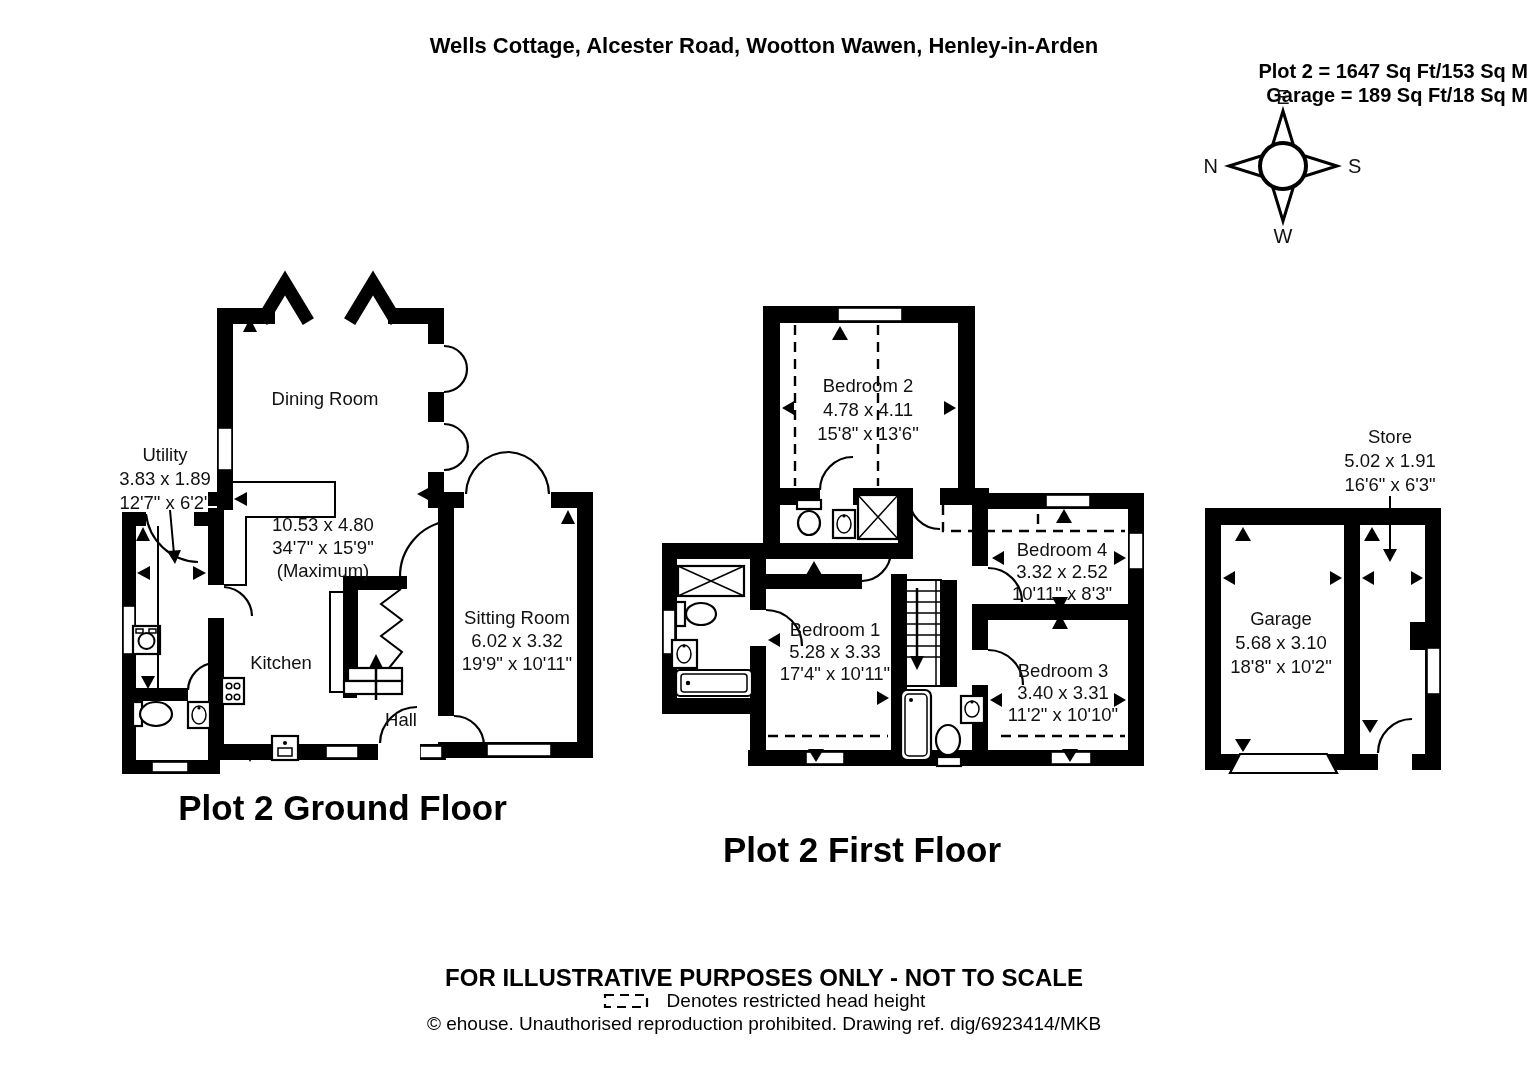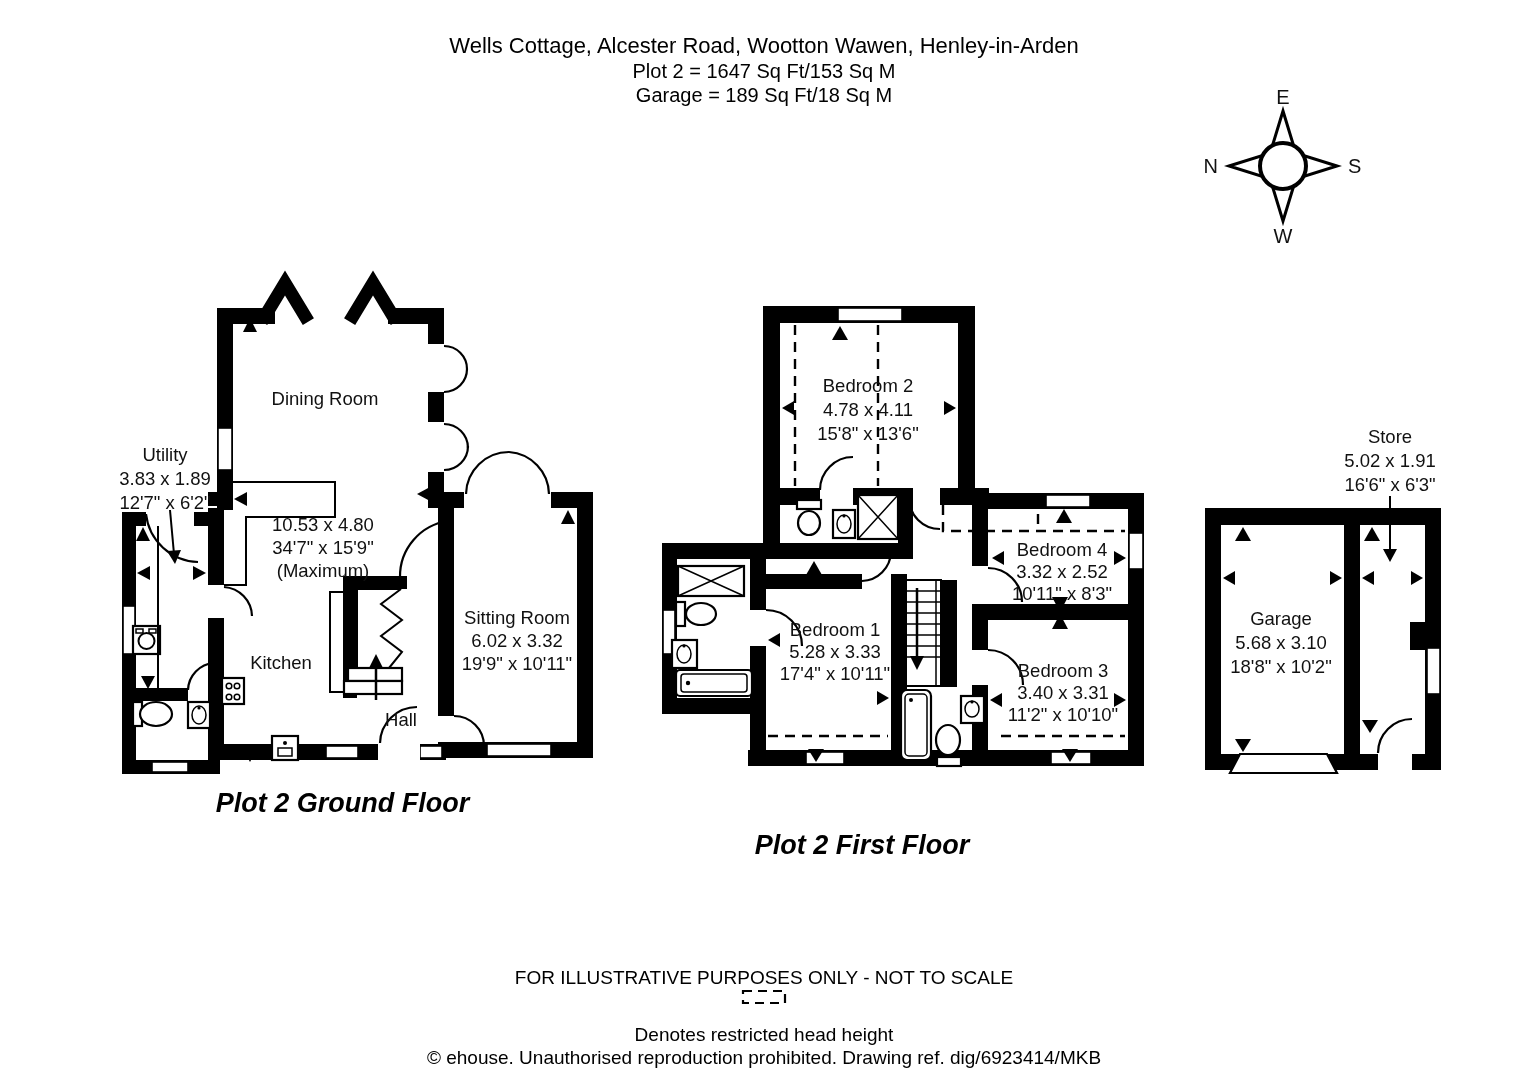--- a/index.html
+++ b/index.html
@@ -1,29 +1,29 @@
 <!DOCTYPE html>
 <html><head>
 <meta charset="utf-8">
 <style>
   html,body { margin:0; padding:0; background:#fff; }
   .page { position:relative; width:1528px; height:1080px; background:#ffffff;
           font-family:"Liberation Sans", sans-serif; color:#000; overflow:hidden; }
 
-  .hdr { position:absolute; top:32px; left:0; right:0; text-align:center; font-weight:normal; }
+  .hdr { position:absolute; top:32px; left:0; right:0; text-align:center; font-weight:bold; }
   .hdr .addr { font-size:22px; line-height:27px; }
   .hdr .sub  { font-size:20px; line-height:25px; }
-  .hdr .area { font-size:20px; line-height:24px; }
-
-  .floorlbl { position:absolute; font-weight:bold; font-size:27px; text-align:center;font-style:italic; }
+  .hdr .area { font-size:20px; line-height:24px;text-align:right; }
+
+  .floorlbl { position:absolute; font-weight:bold; font-size:35px; text-align:center; }
 
   .ftr { position:absolute; top:966px; left:0; right:0; text-align:center;
          font-size:19px; line-height:23px; }
-  .ftr .b { font-weight:normal; font-size:19px; }
-  .legendrow { display:flex; justify-content:center; align-items:center; gap:18px;flex-direction:column; }
+  .ftr .b { font-weight:bold; font-size:24px; }
+  .legendrow { display:flex; justify-content:center; align-items:center; gap:18px; }
 
   svg { position:absolute; }
   .w    { fill:#000; stroke:none; }
   .chev { fill:none; stroke:#000; stroke-width:13; stroke-linecap:square; }
   .arc  { fill:none; stroke:#000; stroke-width:2.2; }
   .t2   { fill:none; stroke:#000; stroke-width:2; }
   .t15  { fill:none; stroke:#000; stroke-width:1.5; }
   .fix  { fill:#fff; stroke:#000; stroke-width:2.2; }
   .win  { fill:#fff; stroke:#000; stroke-width:1.6; }
   .gap  { fill:#fff; stroke:none; }

